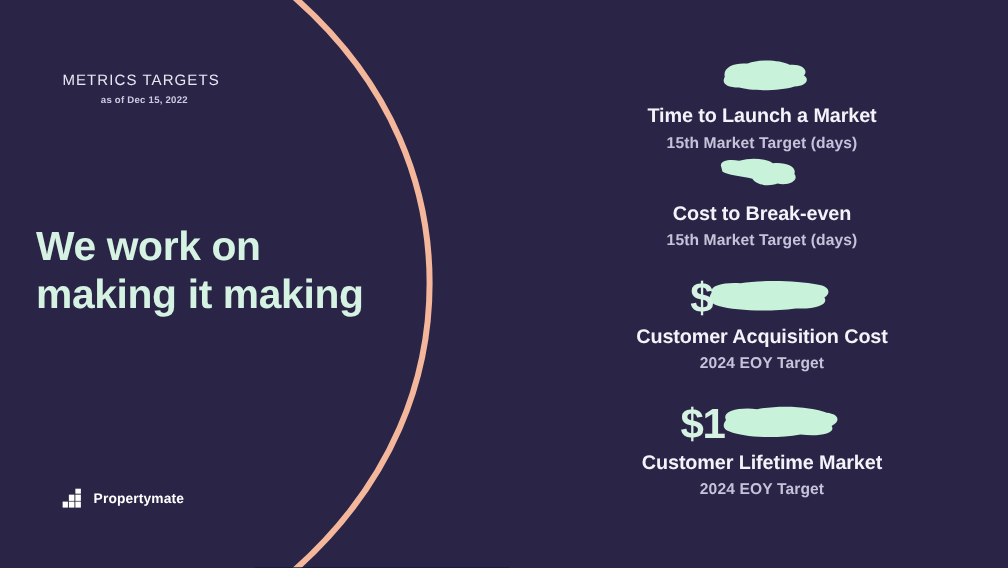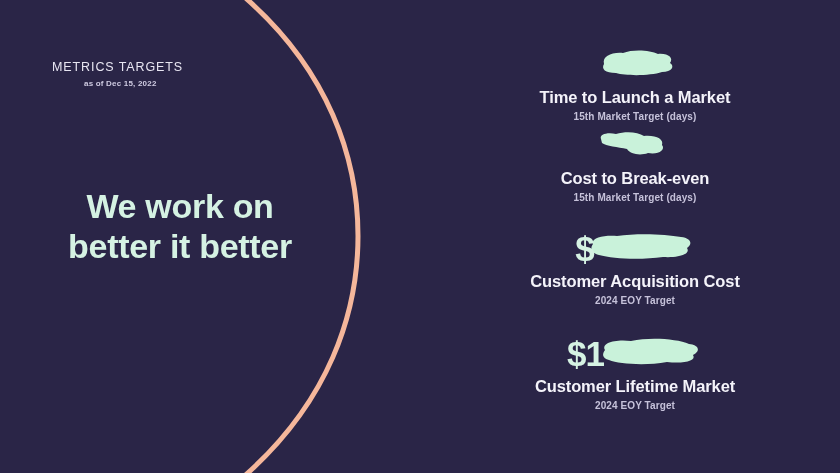--- a/index.html
+++ b/index.html
@@ -66,21 +66,21 @@
     position: absolute;
     left: 30px;
     top: 180px;
     width: 300px;
     font-size: 34px;
     line-height: 1.18;
     font-weight: 700;
     color: #d5f2e3;
     letter-spacing: -0.3px;
   }
-  .headline-line { display: block; white-space: nowrap; text-align: center; }
+  .headline-line { display: block; white-space: nowrap; }
 
   
   .logo {
     position: absolute;
     left: 52px;
     top: 401px;
     display: flex;
     align-items: center;
     gap: 7px;
   }
@@ -136,21 +136,21 @@
   .metric-label {
     font-size: 16.5px;
     font-weight: 700;
     color: #f4f3fa;
     letter-spacing: -0.1px;
     line-height: 1.15;
     white-space: nowrap;
   }
   .metric-sub {
     margin-top: 4px;
-    font-size: 10px;
+    font-size: 13px;
     font-weight: 700;
     color: #c6c2da;
     letter-spacing: 0.1px;
     white-space: nowrap;
   }
 
   .m1 { top: 40px; }
   .m2 { top: 121px; }
   .m3 { top: 224px; }
   .m4 { top: 329px; }
@@ -166,23 +166,34 @@
 
   <div class="left-col">
 
     <div class="eyebrow-block">
       <div class="eyebrow-title">METRICS TARGETS</div>
       <div class="eyebrow-sub">as of Dec 15, 2022</div>
     </div>
 
     <div class="headline">
       <span class="headline-line">We work on</span>
-      <span class="headline-line">better it better</span>
-    </div>
-
+      <span class="headline-line">making it making</span>
+    </div>
+
+    <div class="logo">
+      <svg class="logo-mark" width="19" height="17" viewBox="0 0 19 17" aria-hidden="true">
+        <rect x="0" y="11" width="4.6" height="5" fill="#ffffff"></rect>
+        <rect x="5.4" y="11" width="4.6" height="5" fill="#ffffff"></rect>
+        <rect x="5.4" y="5.2" width="4.6" height="5.2" fill="#ffffff"></rect>
+        <rect x="10.8" y="11" width="4.6" height="5" fill="#ffffff"></rect>
+        <rect x="10.8" y="5.2" width="4.6" height="5.2" fill="#ffffff"></rect>
+        <rect x="10.8" y="0" width="4.6" height="4.4" fill="#ffffff"></rect>
+      </svg>
+      <span class="logo-text">Propertymate</span>
+    </div>
 
   </div>
 
   <div class="metrics">
 
     <div class="metric m1">
       <div class="metric-value-row">
         <span class="metric-prefix"></span>
         <svg class="redaction" width="86" height="34" viewBox="0 0 86 34" aria-hidden="true">
           <path d="M12 17 C10 9, 20 5, 31 6 C41 2, 58 3, 66 7

